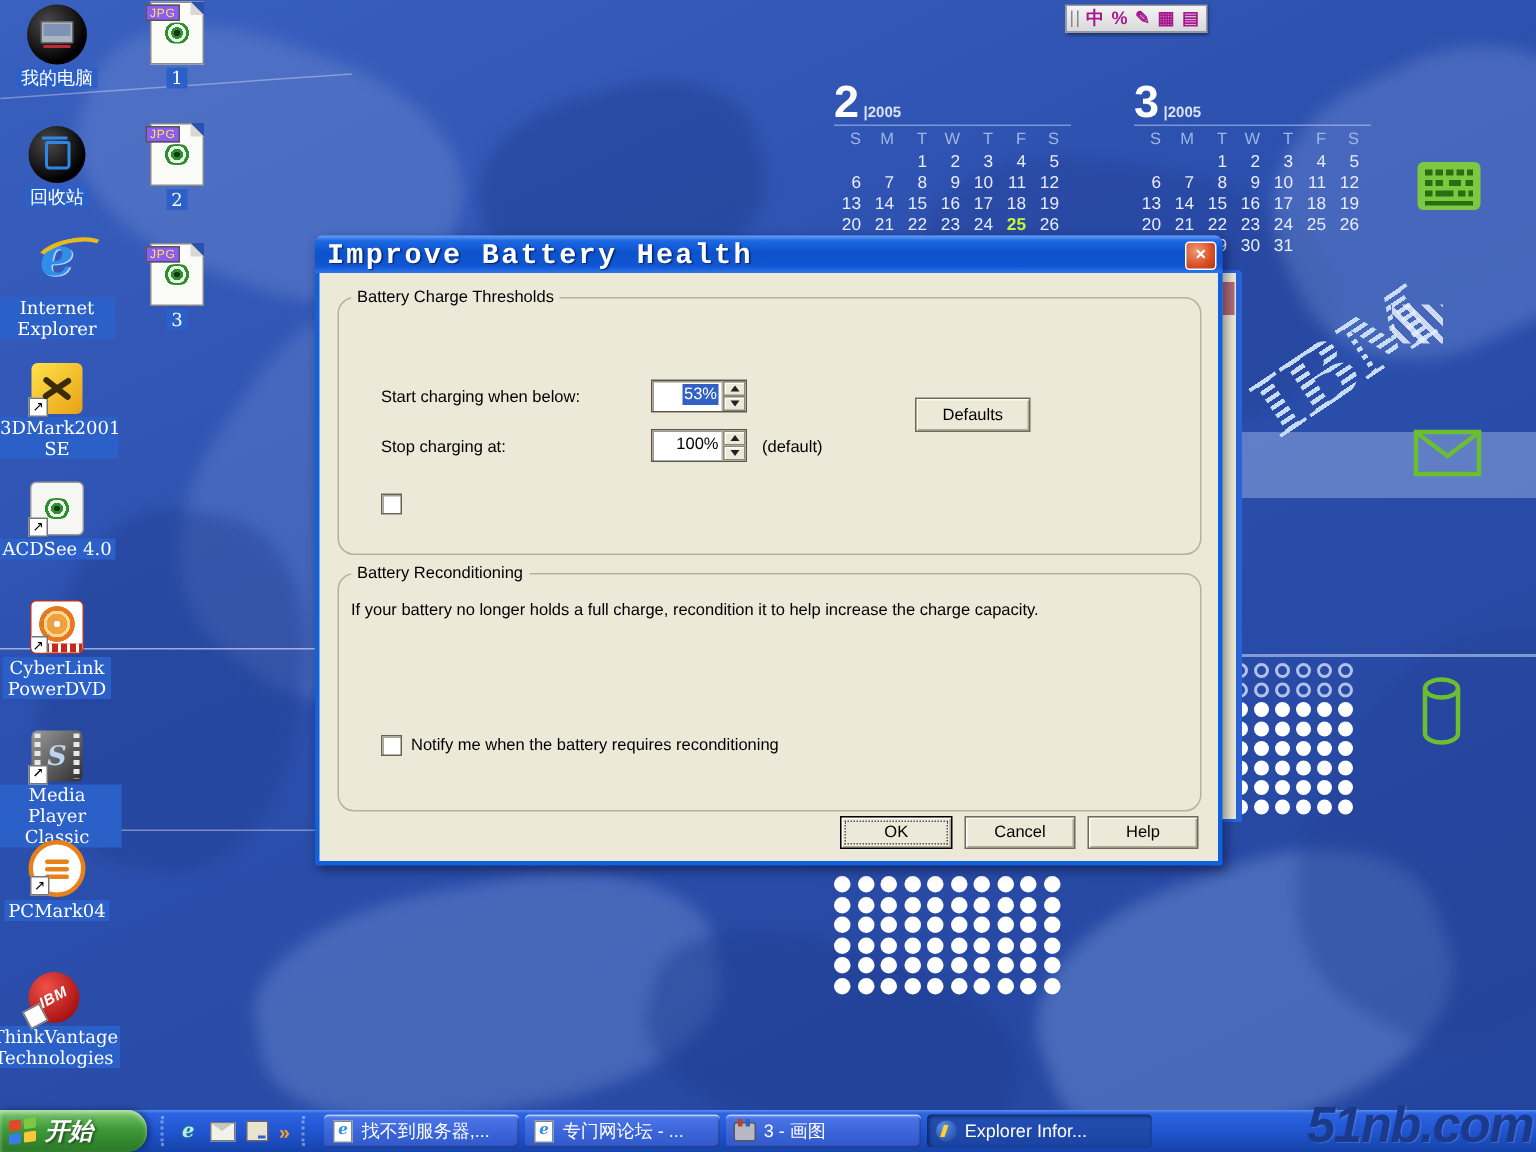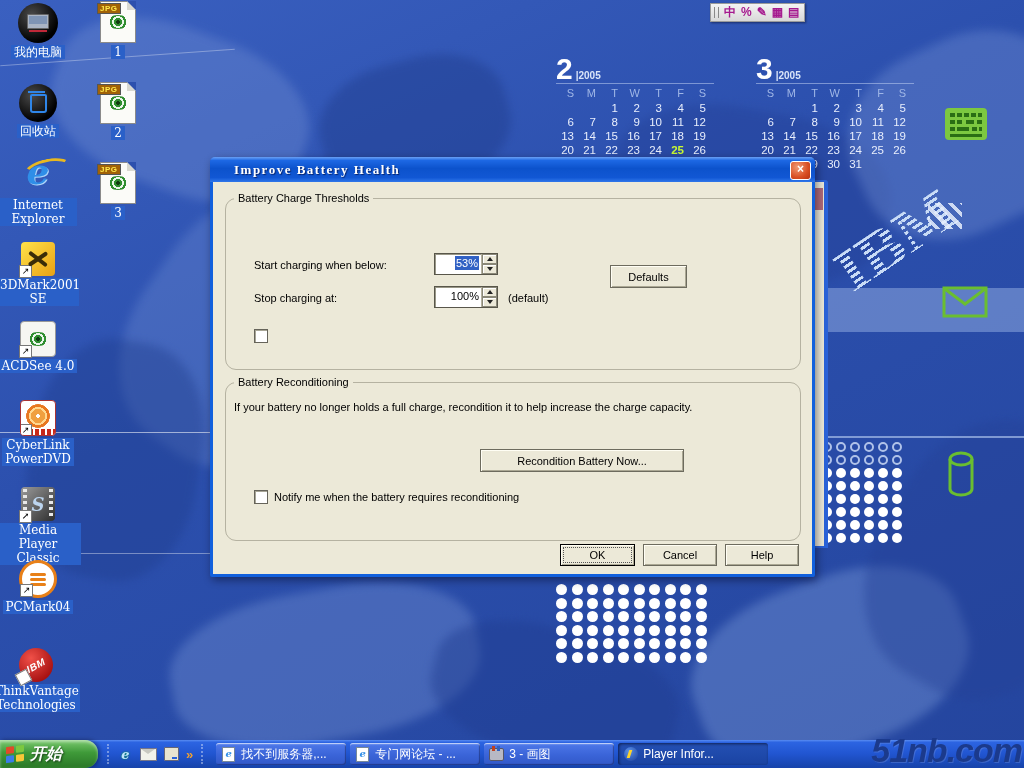--- a/index.html
+++ b/index.html
@@ -77,33 +77,33 @@
   .pcm{width:32px;height:32px;border-radius:50%;border:3px solid #e88018;background:#fff;
     display:flex;flex-direction:column;align-items:center;justify-content:center;gap:2px;}
   .pcm i{width:16px;height:3px;background:#e88018;border-radius:2px;display:block;}
   .tvt{width:34px;height:34px;border-radius:50%;background:radial-gradient(circle at 35% 30%,#f05048,#a81212 75%);
     display:flex;align-items:center;justify-content:center;}
   .tvt span{color:#fff;font-weight:bold;font-style:italic;font-size:10px;transform:rotate(-28deg);letter-spacing:.5px;}
   .jpgpage{width:34px;height:40px;background:#fbfbf8;border:1px solid #8a8a8a;position:relative;
     display:flex;align-items:center;justify-content:center;}
   .jpgpage:after{content:"";position:absolute;right:-1px;top:-1px;border-style:solid;border-width:0 9px 9px 0;
     border-color:rgba(0,0,0,0) #2c50ae #d8d8d0 rgba(0,0,0,0);}
-  .jpgbadge{position:absolute;left:-4px;top:1px;background:#a16207;color:#ffe84a;font-size:8px;font-weight:bold;
+  .jpgbadge{position:absolute;left:-4px;top:1px;background:#8b5cf6;color:#ffe84a;font-size:8px;font-weight:normal;
     padding:0 2px;border:1px solid #555;letter-spacing:.5px;}
   
   .bgwin{position:absolute;left:812px;top:180px;width:16px;height:368px;background:#2a62d8;border-radius:0 3px 0 0;z-index:3;}
   .bgwin .inner{position:absolute;left:2px;top:2px;bottom:2px;width:10px;background:#ece9d8;}
   .bgwin .mrect{position:absolute;left:3px;top:8px;width:8px;height:22px;background:#b06a78;}
   
   .dialog{position:absolute;left:210px;top:157px;width:605px;height:420px;background:#1160dd;
     border-radius:6px 6px 2px 2px;box-shadow:2px 3px 8px rgba(0,0,20,.45);z-index:5;font-size:11px;}
   .titlebar{position:absolute;left:0;right:0;top:0;height:25px;border-radius:5px 5px 0 0;
     background:linear-gradient(180deg,#6aa0f4 0%,#1d68e4 14%,#0c52cc 46%,#1157d4 82%,#2f76ea 100%);
     display:flex;align-items:center;color:#fff;}
-  .title{margin-left:24px;font-family:Liberation Serif, serif;font-weight:bold;font-size:13px;letter-spacing:1.5px;
+  .title{margin-left:8px;font-family:Liberation Mono, monospace;font-weight:bold;font-size:19px;letter-spacing:1.5px;
     text-shadow:1px 1px 1px rgba(0,0,40,.6);}
   .closebtn{position:absolute;right:4px;top:4px;width:19px;height:17px;border-radius:3px;
     background:radial-gradient(circle at 35% 30%,#f09a74,#d94f24 60%,#b83210);border:1px solid #fff;
     color:#fff;font-size:12px;font-weight:bold;line-height:15px;text-align:center;cursor:default;}
   .dlg-body{position:absolute;left:3px;right:3px;top:25px;bottom:3px;background:#ece9d8;}
   .group{position:absolute;border:1px solid #b5b2a1;border-radius:11px;}
   .legend{position:absolute;top:-7px;left:8px;background:#ece9d8;padding:0 4px;color:#000;}
   .desc{position:absolute;color:#000;}
   .lbl{position:absolute;color:#000;}
   .spinner{position:absolute;height:20px;background:#fff;border:1px solid #58564a;
@@ -574,21 +574,20 @@
               </span>
           </span>
         </div>
         <div class="lbl" style="left:282px;top:93px;">(default)</div>
         <span class="cb" style="left:28px;top:130px;"></span>
       </div>
 
       <div class="group" style="left:12px;top:200px;width:574px;height:157px;">
         <span class="legend">Battery Reconditioning</span>
         <div class="desc" style="left:8px;top:18px;width:556px;">If your battery no longer holds a full charge, recondition it to help increase the charge capacity.</div>
-        <button class="btn" style="left:254px;top:66px;width:204px;height:23px;">Recondition Battery Now...</button>
         <span class="cb" style="left:28px;top:107px;"></span>
         <div class="lbl" style="left:48px;top:108px;width:480px;">Notify me when the battery requires reconditioning</div>
       </div>
 
       <button class="btn default" style="left:347px;top:362px;width:75px;height:22px;">OK</button>
       <button class="btn" style="left:430px;top:362px;width:74px;height:22px;">Cancel</button>
       <button class="btn" style="left:512px;top:362px;width:74px;height:22px;">Help</button>
     </div>
   </div>
 
@@ -629,18 +628,18 @@
     <div class="task">
       <span class="ticon">
           <span class="t-paint"></span>
         </span>
       <span>3 - 画图</span>
     </div>
     <div class="task active" style="width:150px;">
       <span class="ticon">
           <span class="t-batt"></span>
         </span>
-      <span>Player Infor...</span>
+      <span>Explorer Infor...</span>
     </div>
   </div>
 
   <div class="watermark">51nb.com</div>
 </div>
 
 </body></html>

